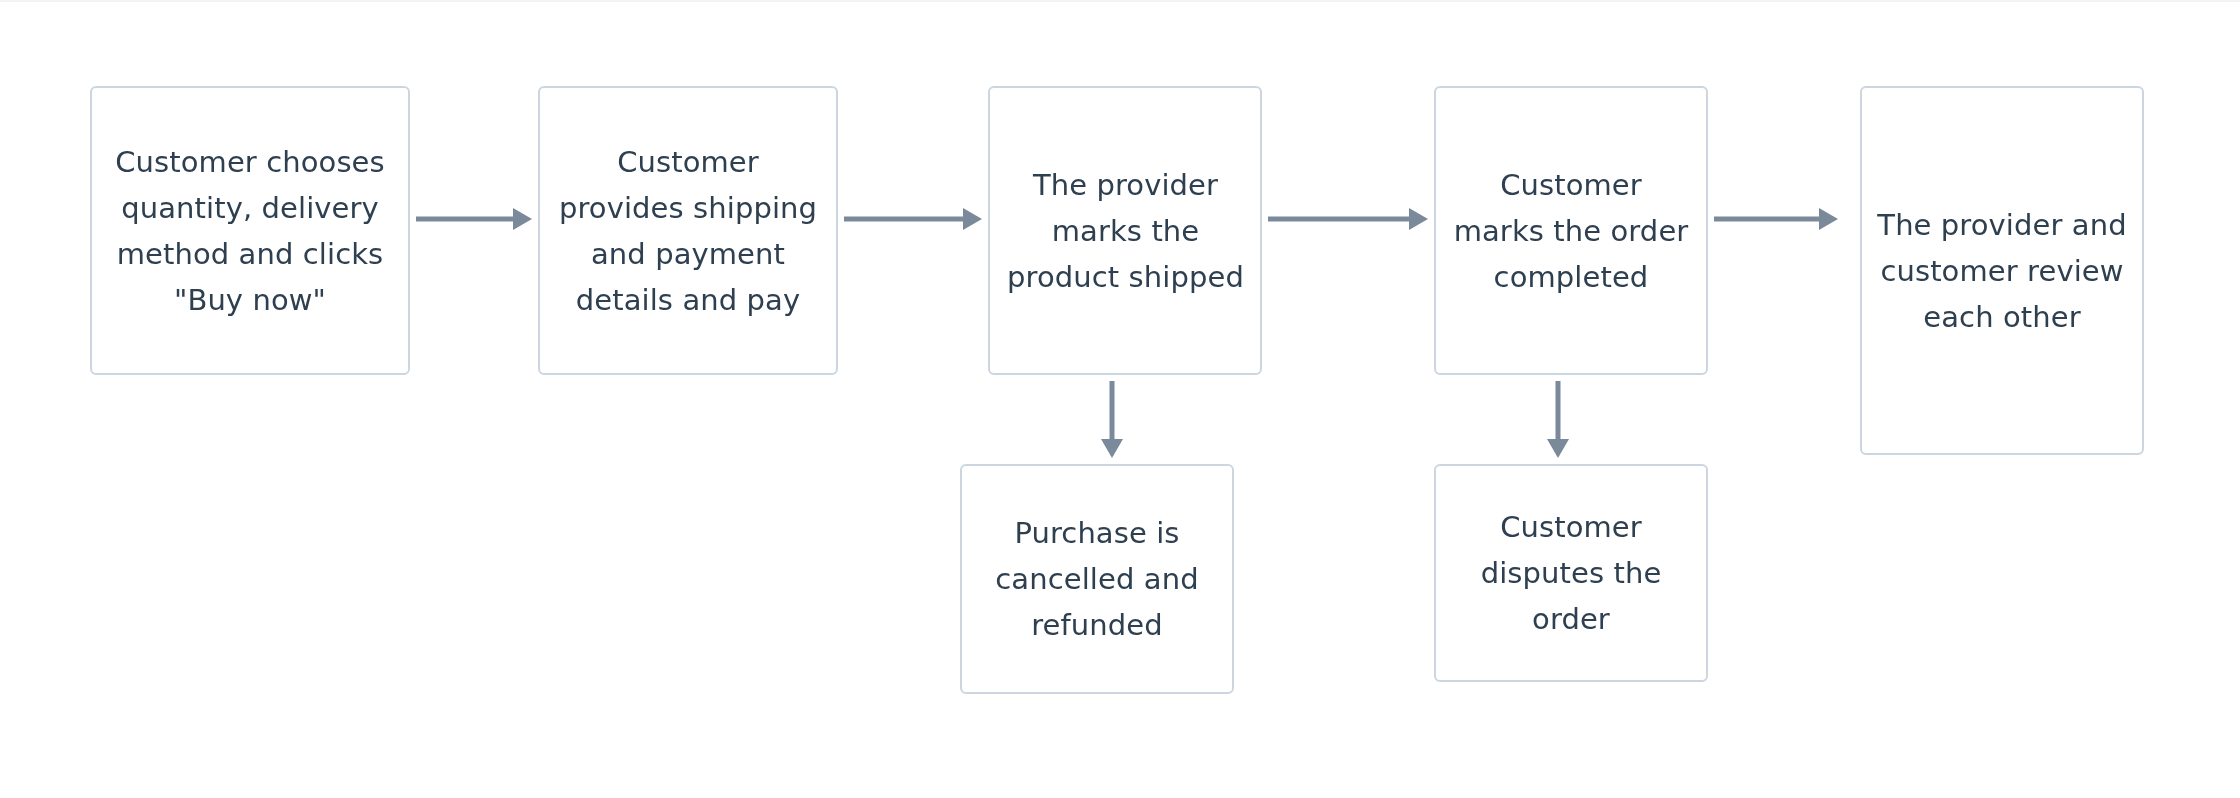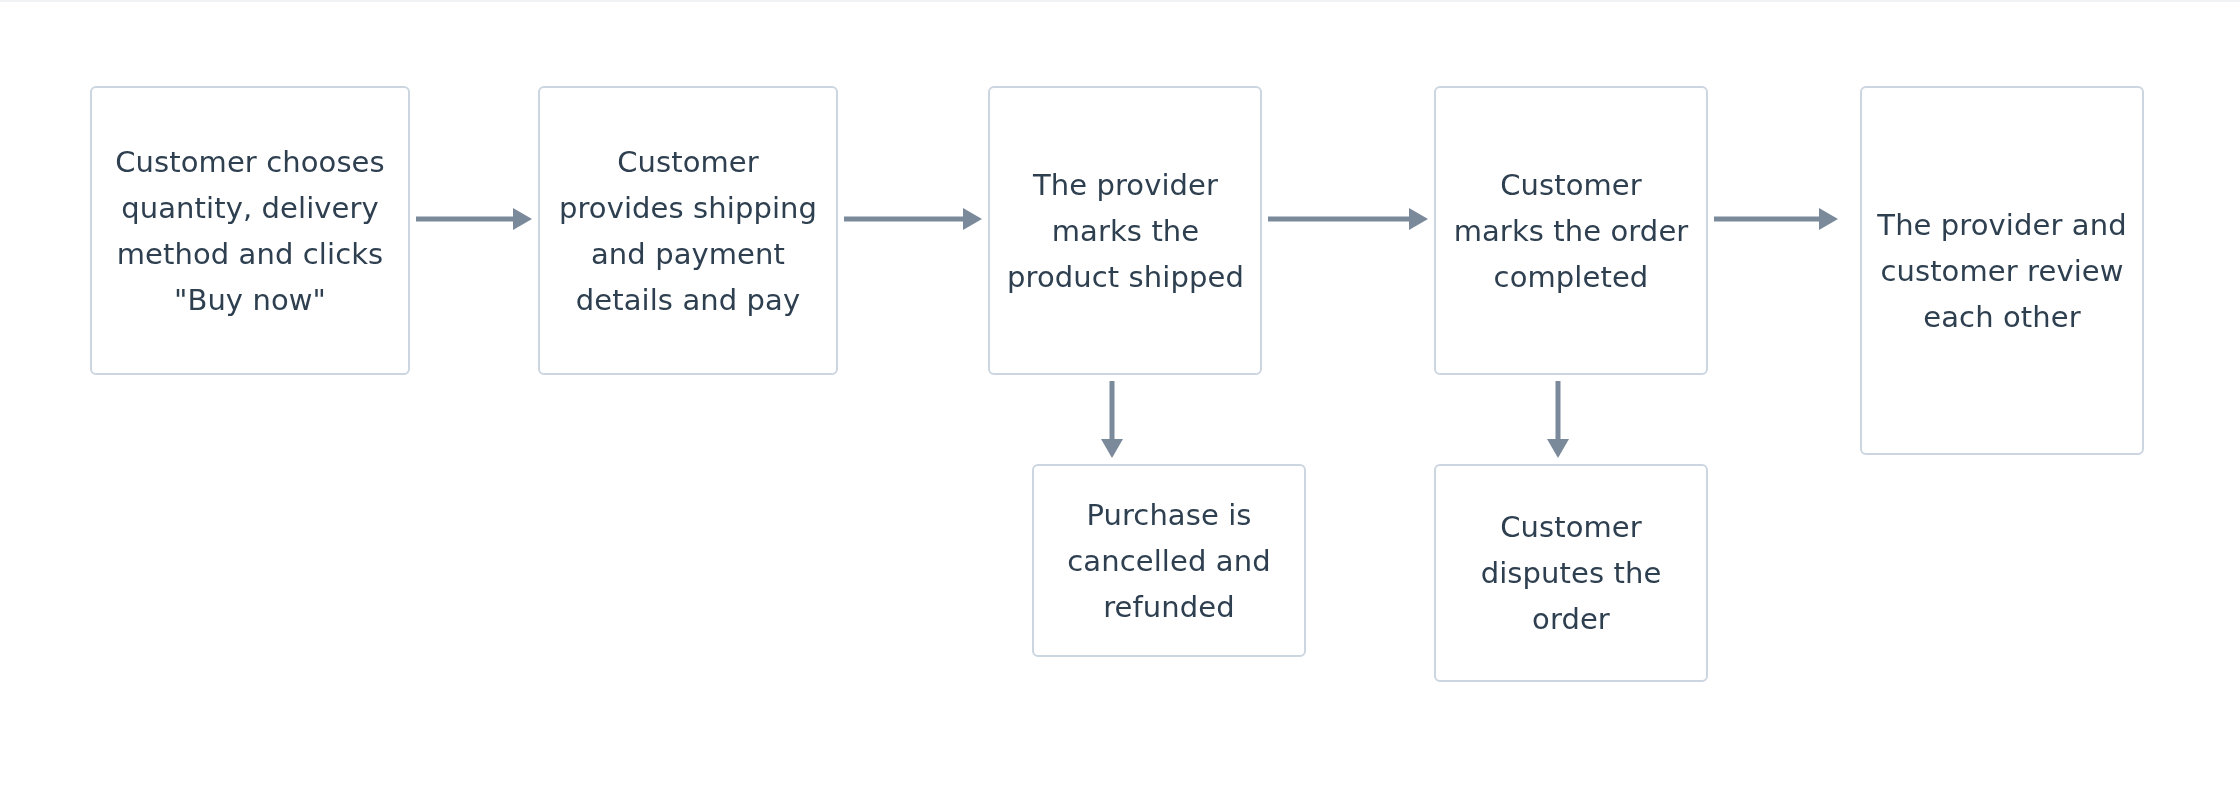--- a/index.html
+++ b/index.html
@@ -88,21 +88,21 @@
       <div class="node" style="left: 1434px; top: 86px; width: 274px; height: 289px; border-color: rgb(204, 214, 224); color: rgb(46, 63, 80);">
         <span class="node-label">Customer
 marks the order
 completed</span>
       </div>
       <div class="node" style="left: 1844px; top: 86px; width: 284px; height: 369px; border-color: rgb(204, 214, 224); color: rgb(46, 63, 80); margin-left: 16px;">
         <span class="node-label">The provider and
 customer review
 each other</span>
       </div>
-      <div class="node" style="left: 1032px; top: 464px; width: 274px; height: 193px; border-color: rgb(204, 214, 224); color: rgb(46, 63, 80);">
+      <div class="node" style="left: 960px; top: 464px; width: 274px; height: 230px; border-color: rgb(204, 214, 224); color: rgb(46, 63, 80);">
         <span class="node-label">Purchase is
 cancelled and
 refunded</span>
       </div>
       <div class="node" style="left: 1434px; top: 464px; width: 274px; height: 218px; border-color: rgb(204, 214, 224); color: rgb(46, 63, 80);">
         <span class="node-label">Customer
 disputes the
 order</span>
       </div>
     </div>

